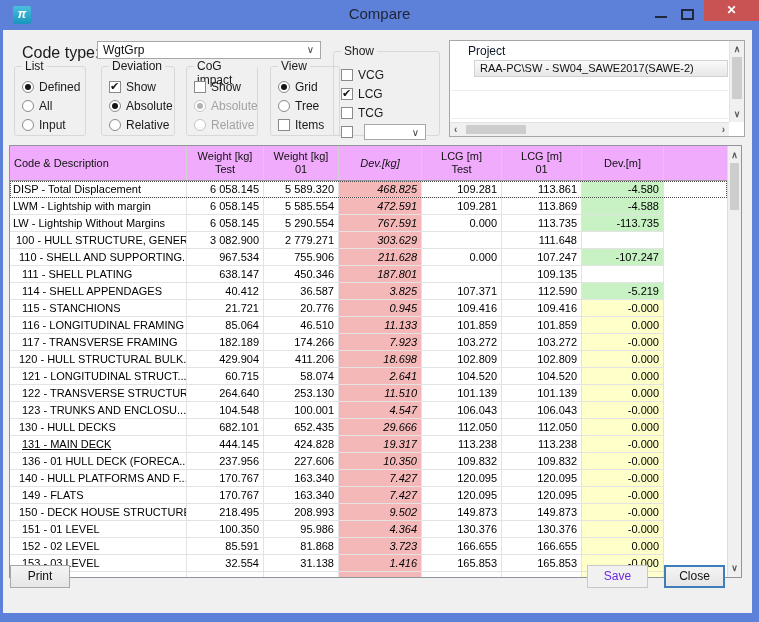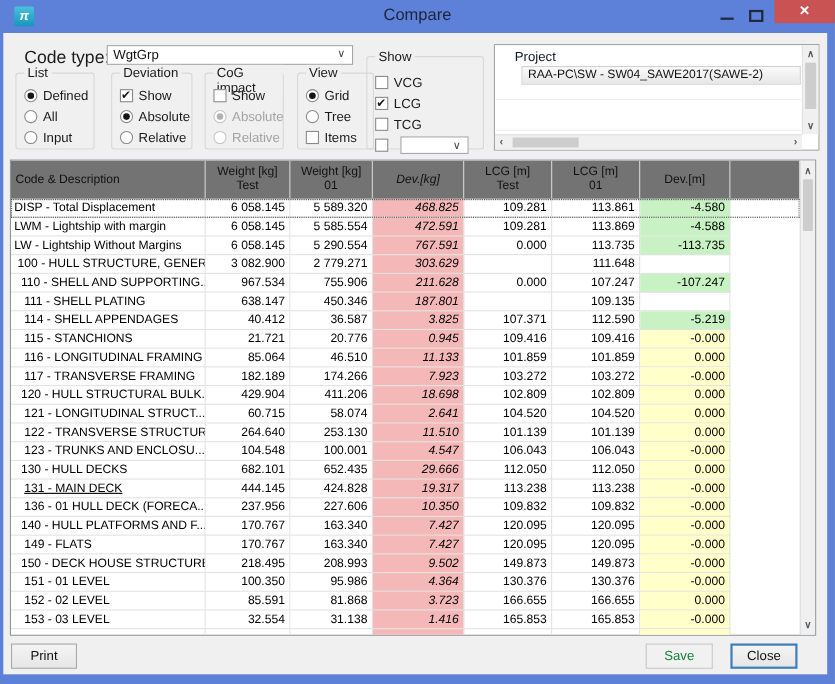--- a/index.html
+++ b/index.html
@@ -52,42 +52,42 @@
   .sb-arrow { position: absolute; font-size: 9px; font-weight: bold; color: #5a5a5a; width: 100%; text-align: center; }
   .proj-vsb { top: 0; right: 0; bottom: 14px; width: 15px; border-left: 1px solid #e2e2e2; }
   .proj-vsb .thumb { position: absolute; left: 2px; right: 2px; top: 16px; height: 42px; background: #cdcdcd; }
   .proj-hsb { left: 0; right: 15px; bottom: 0; height: 14px; border-top: 1px solid #e2e2e2; }
   .proj-hsb .thumb { position: absolute; top: 2px; bottom: 2px; left: 16px; width: 60px; background: #cdcdcd; }
   .hs-arrow { position: absolute; font-size: 10px; font-weight: bold; color: #5a5a5a; top: 0; line-height: 13px; }
 
   
   .tbl { position: absolute; left: 6px; top: 115px; width: 733px; height: 433px; background: #fff; border: 1px solid #8f949d; }
   .tbl-inner { position: absolute; left: 0; top: 0; right: 14px; bottom: 0; overflow: hidden; }
-  .hdr { display: flex; height: 35px; background: #737373; border-bottom: 1px solid #9b9b9b; }
+  .hdr { display: flex; height: 35px; background: #f0abfc; border-bottom: 1px solid #9b9b9b; }
   .hcell { display: flex; flex-direction: column; align-items: center; justify-content: center;
     font-size: 11px; color: #111; border-right: 1px solid #d2d2d2; line-height: 13px; flex: 0 0 auto; }
   .hcell.left { align-items: flex-start; padding-left: 4px; }
   .c0 { width: 177px; } .c1 { width: 77px; } .c2 { width: 75px; } .c3 { width: 83px; font-style: italic; }
   .c4 { width: 80px; } .c5 { width: 80px; } .c6 { width: 82px; }
   .trow { display: flex; height: 17px; position: relative; }
   .trow.focused { outline: 1px dotted #4a4a4a; outline-offset: -1px; z-index: 1; }
   .tcell { font-size: 11px; line-height: 16px; color: #000; border-right: 1px solid #e3e3e3; border-bottom: 1px solid #e3e3e3;
     white-space: nowrap; overflow: hidden; flex: 0 0 auto; }
   .num { text-align: right; padding-right: 4px; }
   .red { background: #f4b8b9; }
   .green { background: #c8f2c3; }
   .yellow { background: #ffffc9; }
 
   .tbl-vsb { top: 0; right: 0; bottom: 0; width: 14px; border-left: 1px solid #dcdcdc; }
   .tbl-vsb .thumb { position: absolute; left: 2px; right: 2px; top: 17px; height: 47px; background: #cdcdcd; }
 
   
-  .btn { position: absolute; top: 555px; height: 23px; background: linear-gradient(#f4f4f4, #e6e6e6);
+  .btn { position: absolute; top: 535px; height: 23px; background: linear-gradient(#f4f4f4, #e6e6e6);
     border: 1px solid #a8a8a8; font-size: 12px; color: #111; text-align: center; line-height: 21px; }
-  .btn.disabled { color: #15803d; background: #f1f1f1; border-color: #c8c8c8; }
+  .btn.disabled { color: #6d28d9; background: #f1f1f1; border-color: #c8c8c8; }
   .btn.focused { border: 2px solid #3e7cba; line-height: 19px; }
 </style>
 </head>
 <body>
 
 <div class="window">
 
   <div class="titlebar">
     <div class="app-icon">π</div>
     <div class="win-title">Compare</div>

